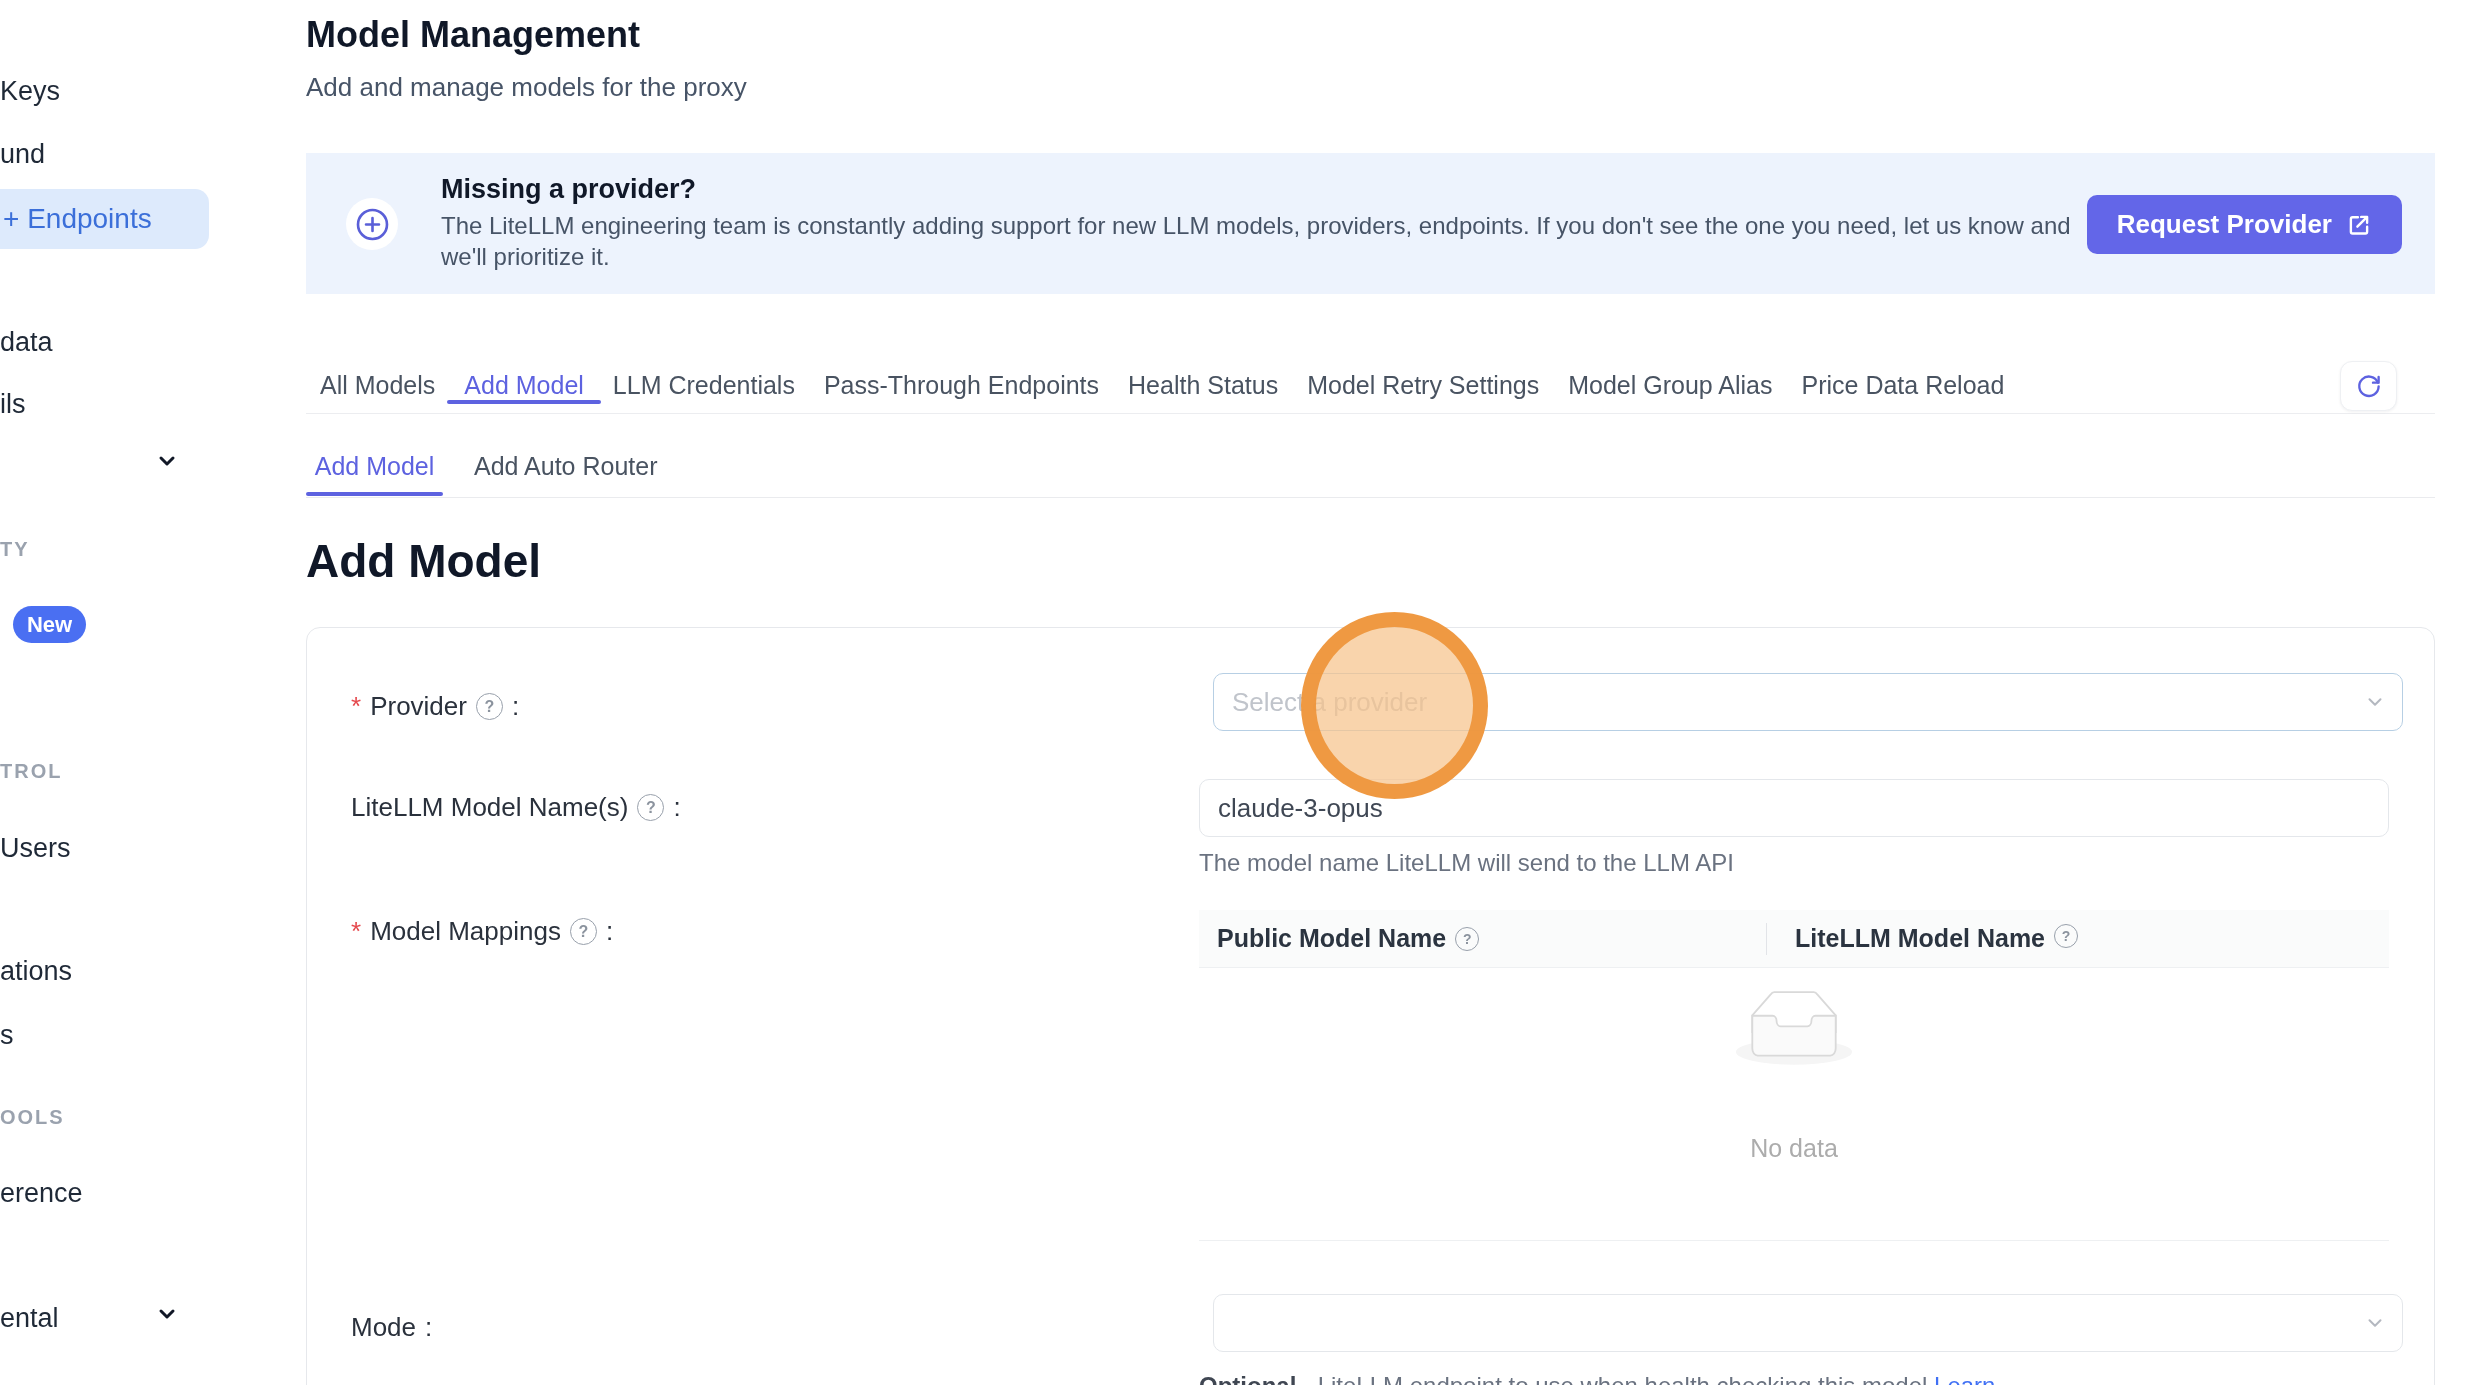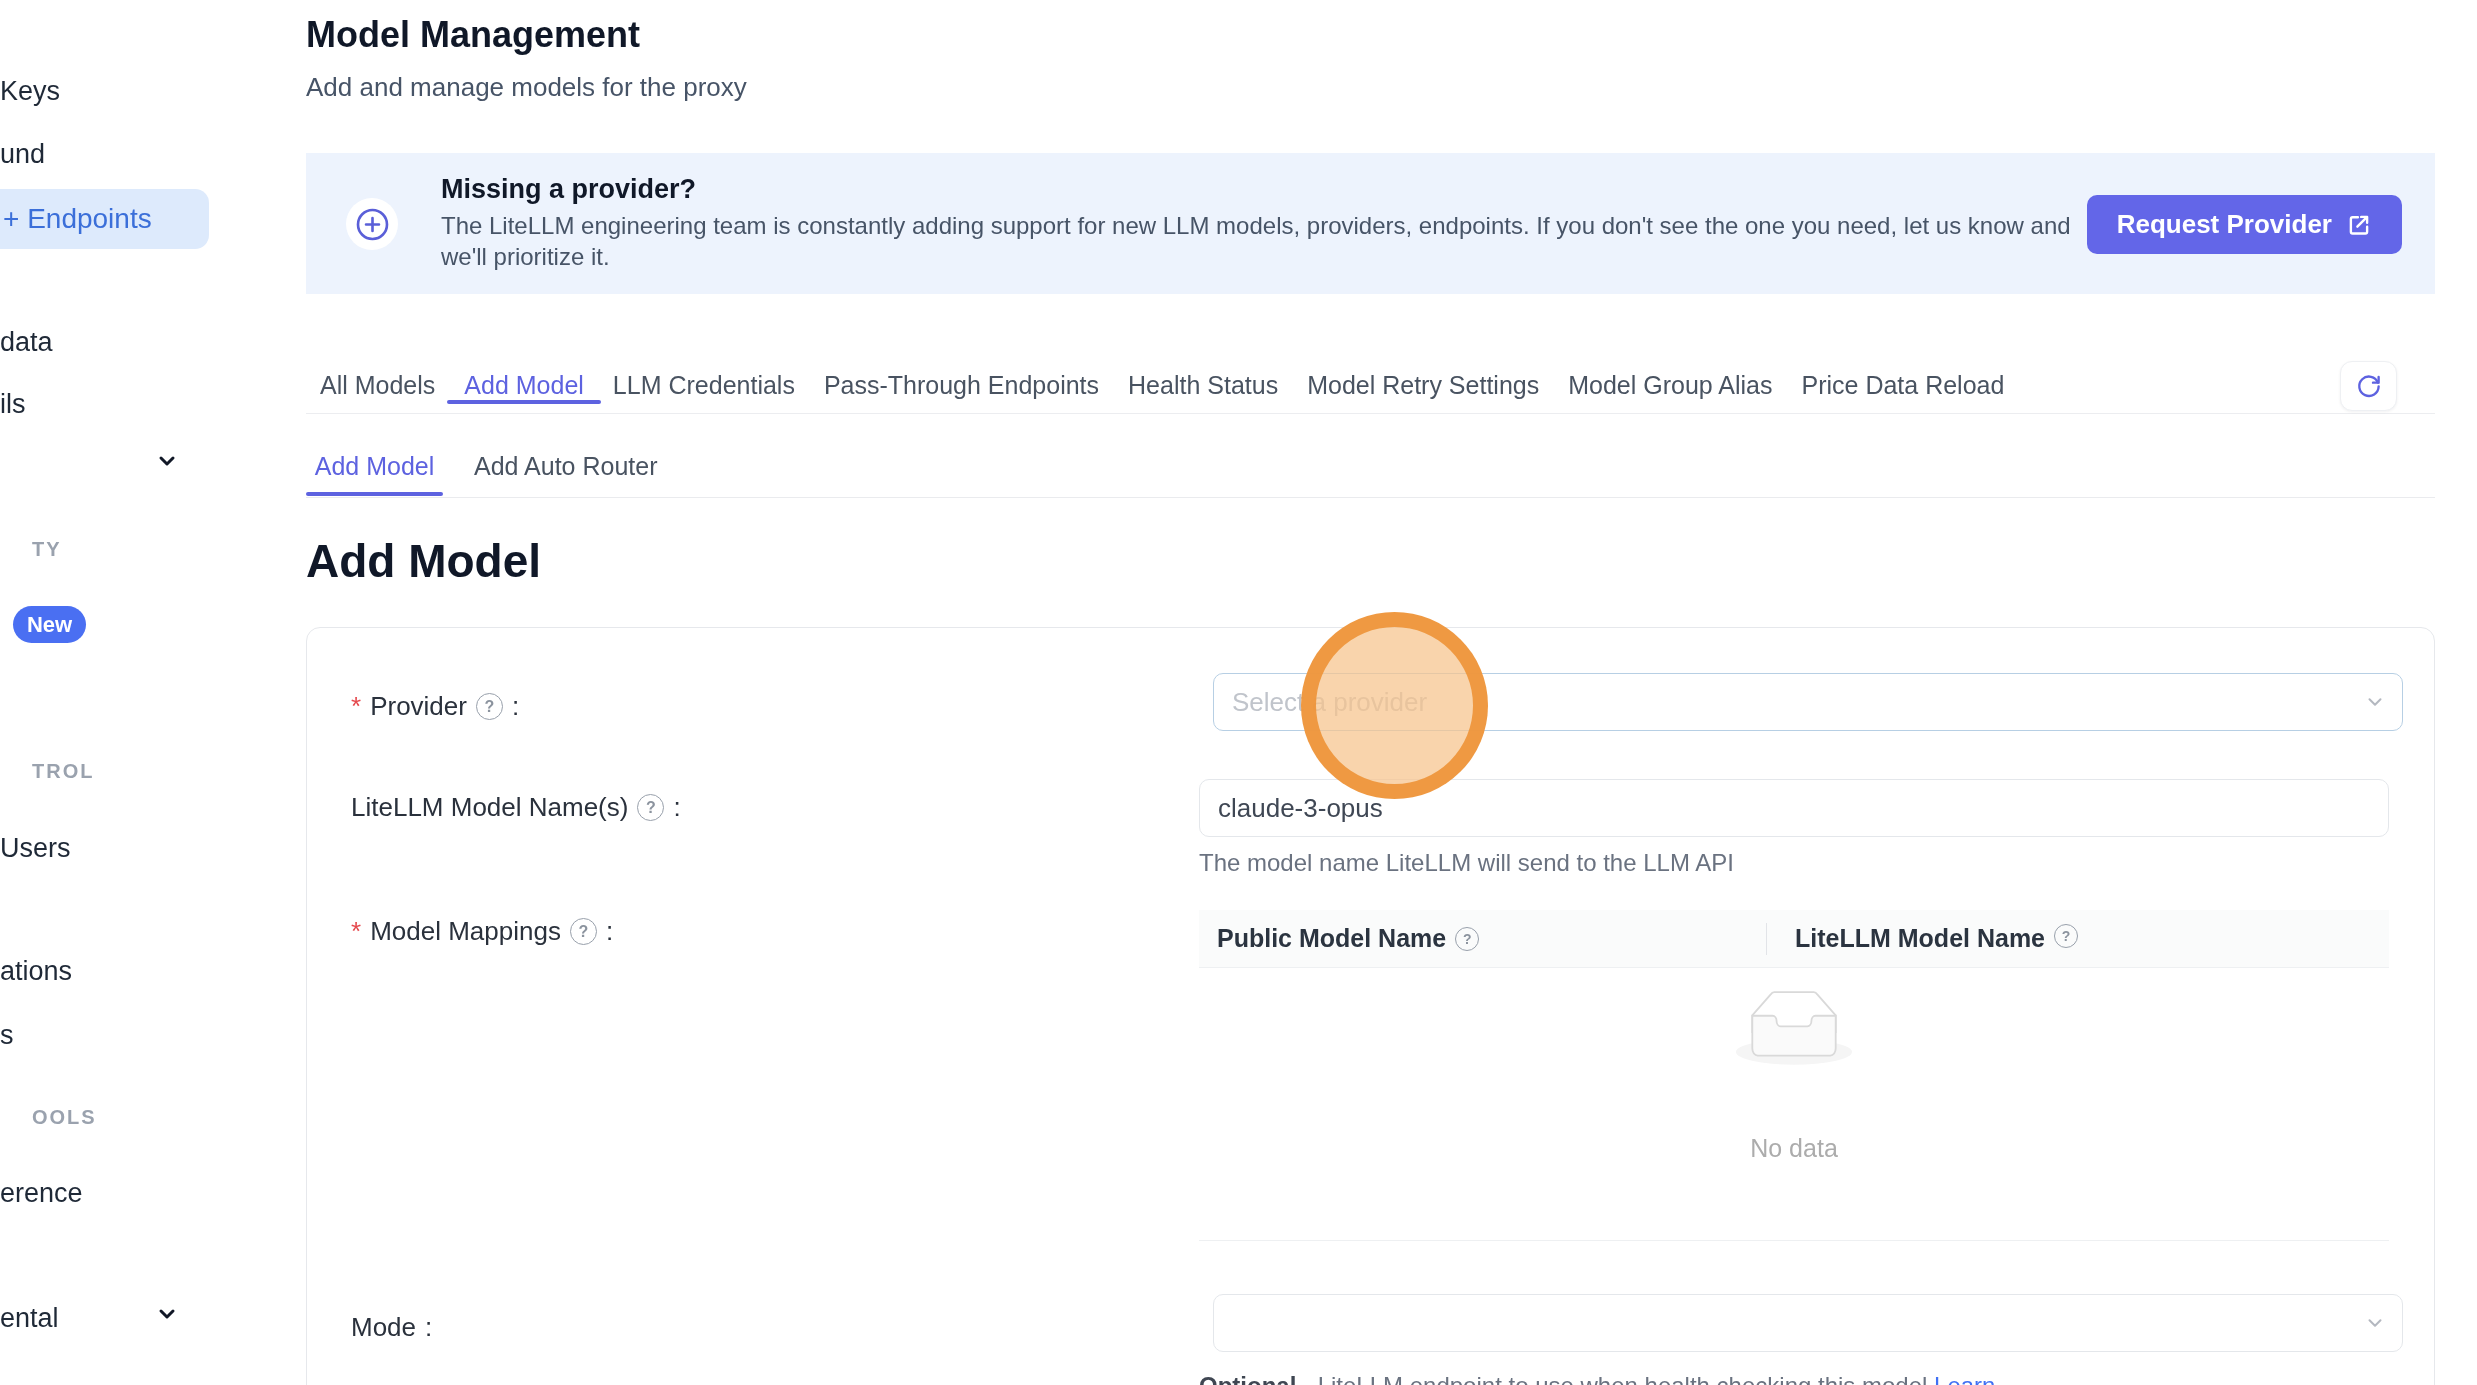--- a/index.html
+++ b/index.html
@@ -1,21 +1,21 @@
 <!DOCTYPE html>
 <html><head>
 <meta charset="utf-8">
 <style>
   * { margin:0; padding:0; box-sizing:border-box; }
   html,body { width:2477px; height:1385px; overflow:hidden; background:#fff;
               font-family:"Liberation Sans", sans-serif; color:#1f2937; }
 
   
   .side-item { position:absolute; left:0; font-size:27px; font-weight:500; color:#1f2937; white-space:nowrap; }
-  .side-section { position:absolute; left:0; font-size:20px; font-weight:700; color:#9aa2ae; letter-spacing:2px; white-space:nowrap;padding-left:32px; }
+  .side-section { position:absolute; left:0; font-size:20px; font-weight:700; color:#9aa2ae; letter-spacing:2px; white-space:nowrap; }
   .side-pill { position:absolute; left:0; top:189px; width:209px; height:60px; background:#ddeafc;
                border-radius:0 14px 14px 0; display:flex; align-items:center; }
   .side-pill span { margin-left:3px; font-size:28px; font-weight:500; color:#3b6fd9; white-space:nowrap; }
   .new-badge { position:absolute; left:13px; top:606px; width:73px; height:37px; background:#4a6ff2;
                border-radius:19px; color:#fff; font-size:22px; font-weight:600;
                display:flex; align-items:center; justify-content:center; }
   .side-chevron { position:absolute; left:155px; width:24px; height:24px; color:#111827; }
 
   
   .page-title { position:absolute; left:306px; top:14px; font-size:36px; font-weight:700; color:#101828; }

